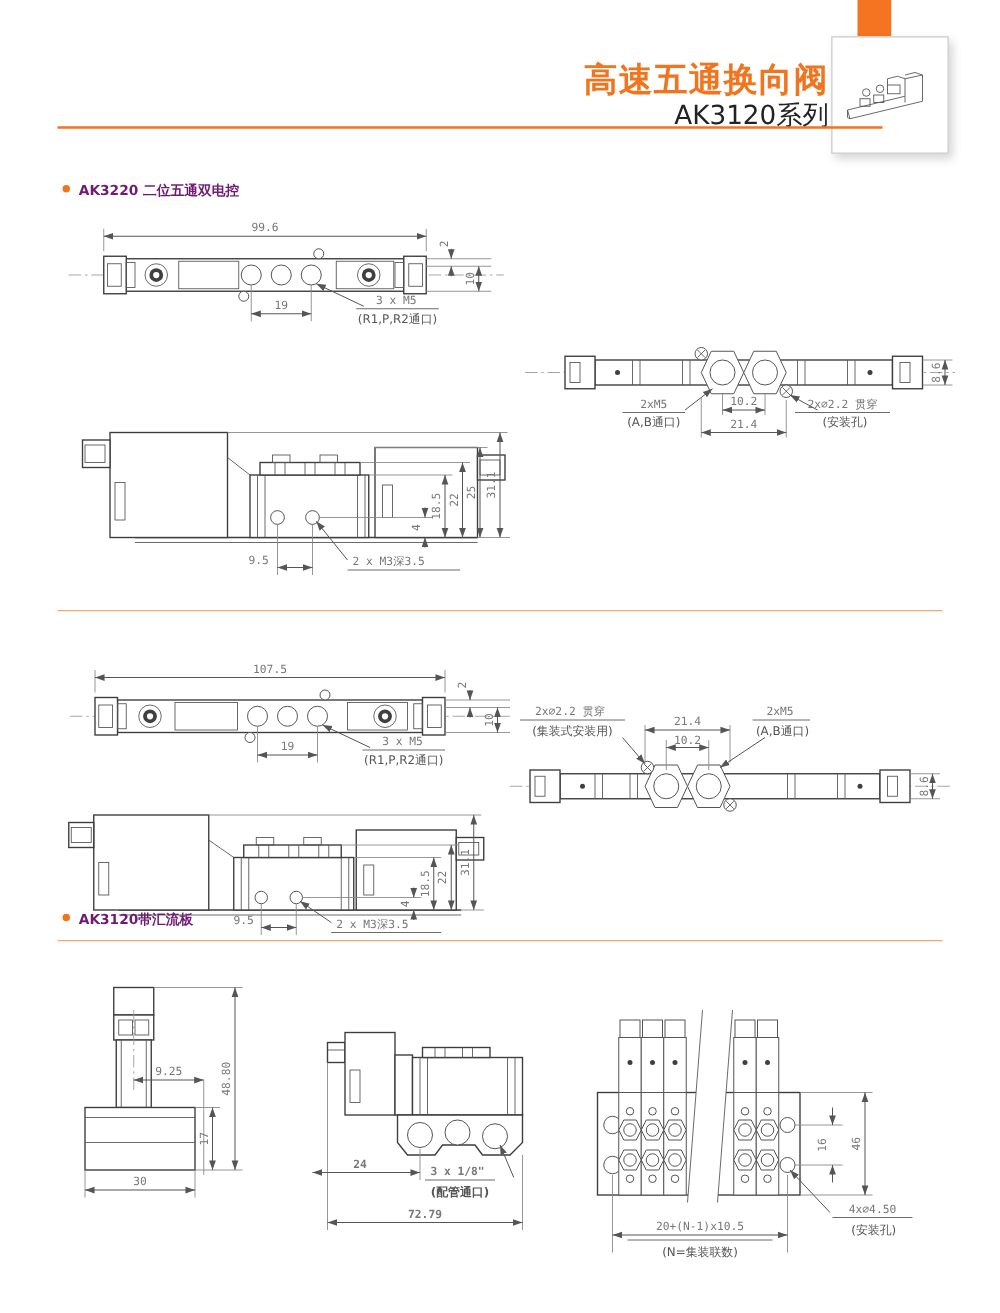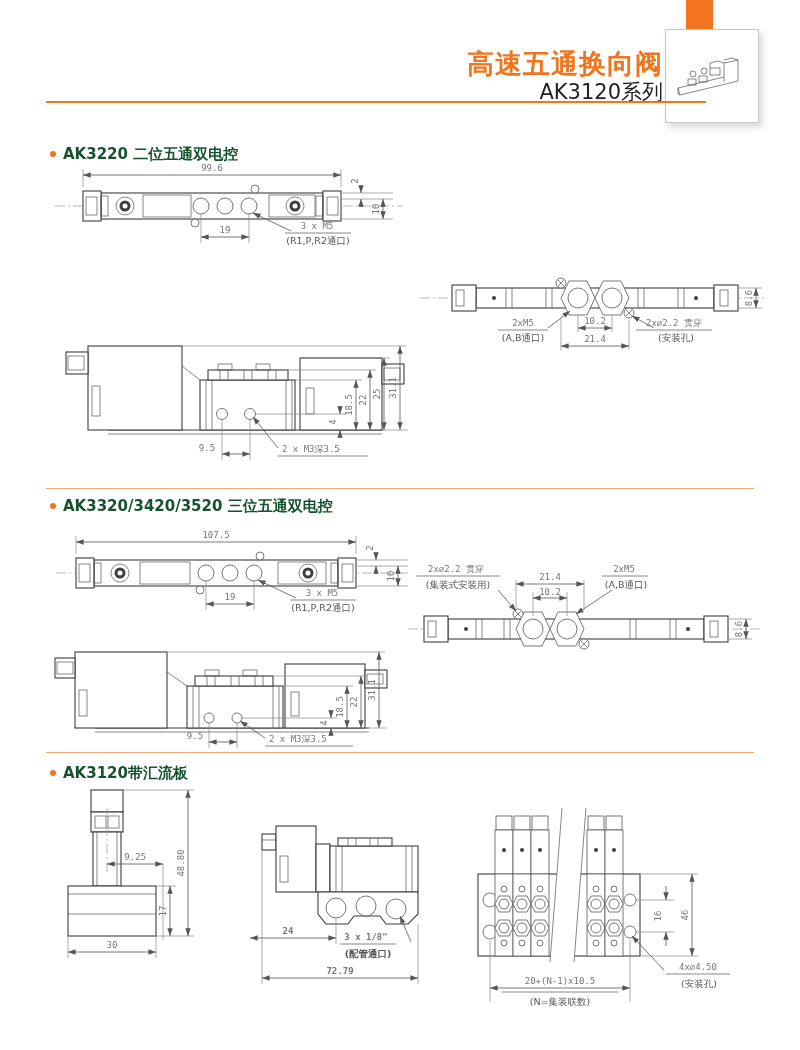--- a/index.html
+++ b/index.html
@@ -7,21 +7,21 @@
         font-family:"DejaVu Sans",sans-serif;}
   .abs{position:absolute;}
   .tab{left:686px;top:0;width:27px;height:29px;background:#F47421;}
   .prodbox{left:665px;top:29px;width:92px;height:92px;background:#fff;
            border:1px solid #c9c9c9;box-shadow:3px 4px 7px rgba(0,0,0,.16);}
   .title{left:260px;top:46px;width:403px;text-align:right;color:#F0751E;
          font-size:27px;font-weight:bold;letter-spacing:1px;}
   .series{left:260px;top:78px;width:403px;text-align:right;color:#222;font-size:21px;}
   .rule{left:46px;top:101px;width:660px;height:2px;background:#F0751E;}
   .divider{left:46px;width:708px;height:1px;background:#F2A873;}
-  .sec-h{color:#14532d;font-size:15px;font-weight:bold;}
+  .sec-h{color:#701a75;font-size:11px;font-weight:bold;}
   .sec-h::before{content:"";display:inline-block;width:6px;height:6px;border-radius:50%;
                  background:#F0751E;margin-right:7px;vertical-align:2px;}
   svg{overflow:visible;}
   .b{fill:#fff;stroke:#3d3d3d;stroke-width:1.1;}
   .t{fill:none;stroke:#555;stroke-width:.7;}
   .tw{fill:#fff;stroke:#555;stroke-width:.8;}
   .ext{stroke:#888;stroke-width:.7;fill:none;}
   .cl{stroke:#999;stroke-width:.7;fill:none;stroke-dasharray:10 3 2 3;}
   .dim{stroke:#555;stroke-width:.8;fill:none;marker-start:url(#mA);marker-end:url(#mA);}
   .dimE{stroke:#555;stroke-width:.8;fill:none;marker-end:url(#mA);}
@@ -55,21 +55,21 @@
       <rect class="t" x="44" y="38" width="10" height="7"></rect>
       <path class="t" d="M58,33 L52,31 L44,33 L44,38"></path>
     </svg>
   </div>
   <div class="abs title">高速五通换向阀</div>
   <div class="abs series">AK3120系列</div>
   <div class="abs rule"></div>
 
   <div class="abs sec-h" style="left:50px;top:145px;">AK3220 二位五通双电控</div>
 
-  <div class="abs" style="left:55px;top:161px;">
+  <div class="abs" style="left:55px;top:175px;">
     <svg width="350" height="95" viewBox="0 0 350 95">
       <line class="cl" x1="0" y1="45" x2="348" y2="45"></line>
       <g>
         <rect class="b" x="46" y="32" width="222" height="26"></rect>
         <rect class="b" x="28" y="30" width="18" height="30"></rect>
         <rect class="t" x="31" y="36" width="11" height="18"></rect>
         <rect class="b" x="268" y="30" width="18" height="30"></rect>
         <rect class="t" x="272" y="36" width="11" height="18"></rect>
         <rect class="t" x="46" y="35" width="7" height="20"></rect>
         <rect class="t" x="261" y="35" width="7" height="20"></rect>
@@ -216,21 +216,20 @@
       <line class="dim" x1="172" y1="126" x2="200" y2="126"></line>
       <text class="dt" x="157" y="123" text-anchor="middle">9.5</text>
       <line class="ldr" x1="203" y1="89" x2="228" y2="120"></line>
       <text class="dt" x="232" y="124">2 x M3深3.5</text>
       <line class="t" x1="228" y1="128" x2="318" y2="128"></line>
     </svg>
   </div>
 
   <div class="abs divider" style="top:488px;"></div>
 
-  <div class="abs sec-h" style="left:50px;top:497px;">AK3320/3420/3520 三位五通双电控</div>
 
   <div class="abs" style="left:56px;top:528px;">
     <svg width="355" height="95" viewBox="0 0 355 95">
       <line class="cl" x1="0" y1="45" x2="353" y2="45"></line>
       <g>
         <rect class="b" x="38" y="32" width="244" height="26"></rect>
         <rect class="b" x="20" y="30" width="18" height="30"></rect>
         <rect class="t" x="23" y="36" width="11" height="18"></rect>
         <rect class="b" x="282" y="30" width="18" height="30"></rect>
         <rect class="t" x="286" y="36" width="11" height="18"></rect>
@@ -376,21 +375,21 @@
       <line class="dim" x1="164" y1="104" x2="192" y2="104"></line>
       <text class="dt" x="150" y="101" text-anchor="middle">9.5</text>
       <line class="ldr" x1="195" y1="83" x2="220" y2="100"></line>
       <text class="dt" x="224" y="104">2 x M3深3.5</text>
       <line class="t" x1="220" y1="108" x2="308" y2="108"></line>
     </svg>
   </div>
 
   <div class="abs divider" style="top:752px;"></div>
 
-  <div class="abs sec-h" style="left:50px;top:764px;">AK3120带汇流板</div>
+  <div class="abs sec-h" style="left:50px;top:728px;">AK3120带汇流板</div>
 
   <div class="abs" style="left:58px;top:780px;">
     <svg width="165" height="190" viewBox="0 0 165 190">
       <g>
         <rect class="b" x="33" y="10" width="32" height="22"></rect>
         <rect class="b" x="33" y="32" width="32" height="20"></rect>
         <rect class="t" x="37" y="36" width="11" height="12"></rect>
         <rect class="t" x="50" y="36" width="11" height="12"></rect>
         <rect class="b" x="35" y="52" width="28" height="54"></rect>
         <line class="t" x1="39" y1="52" x2="39" y2="106"></line>

